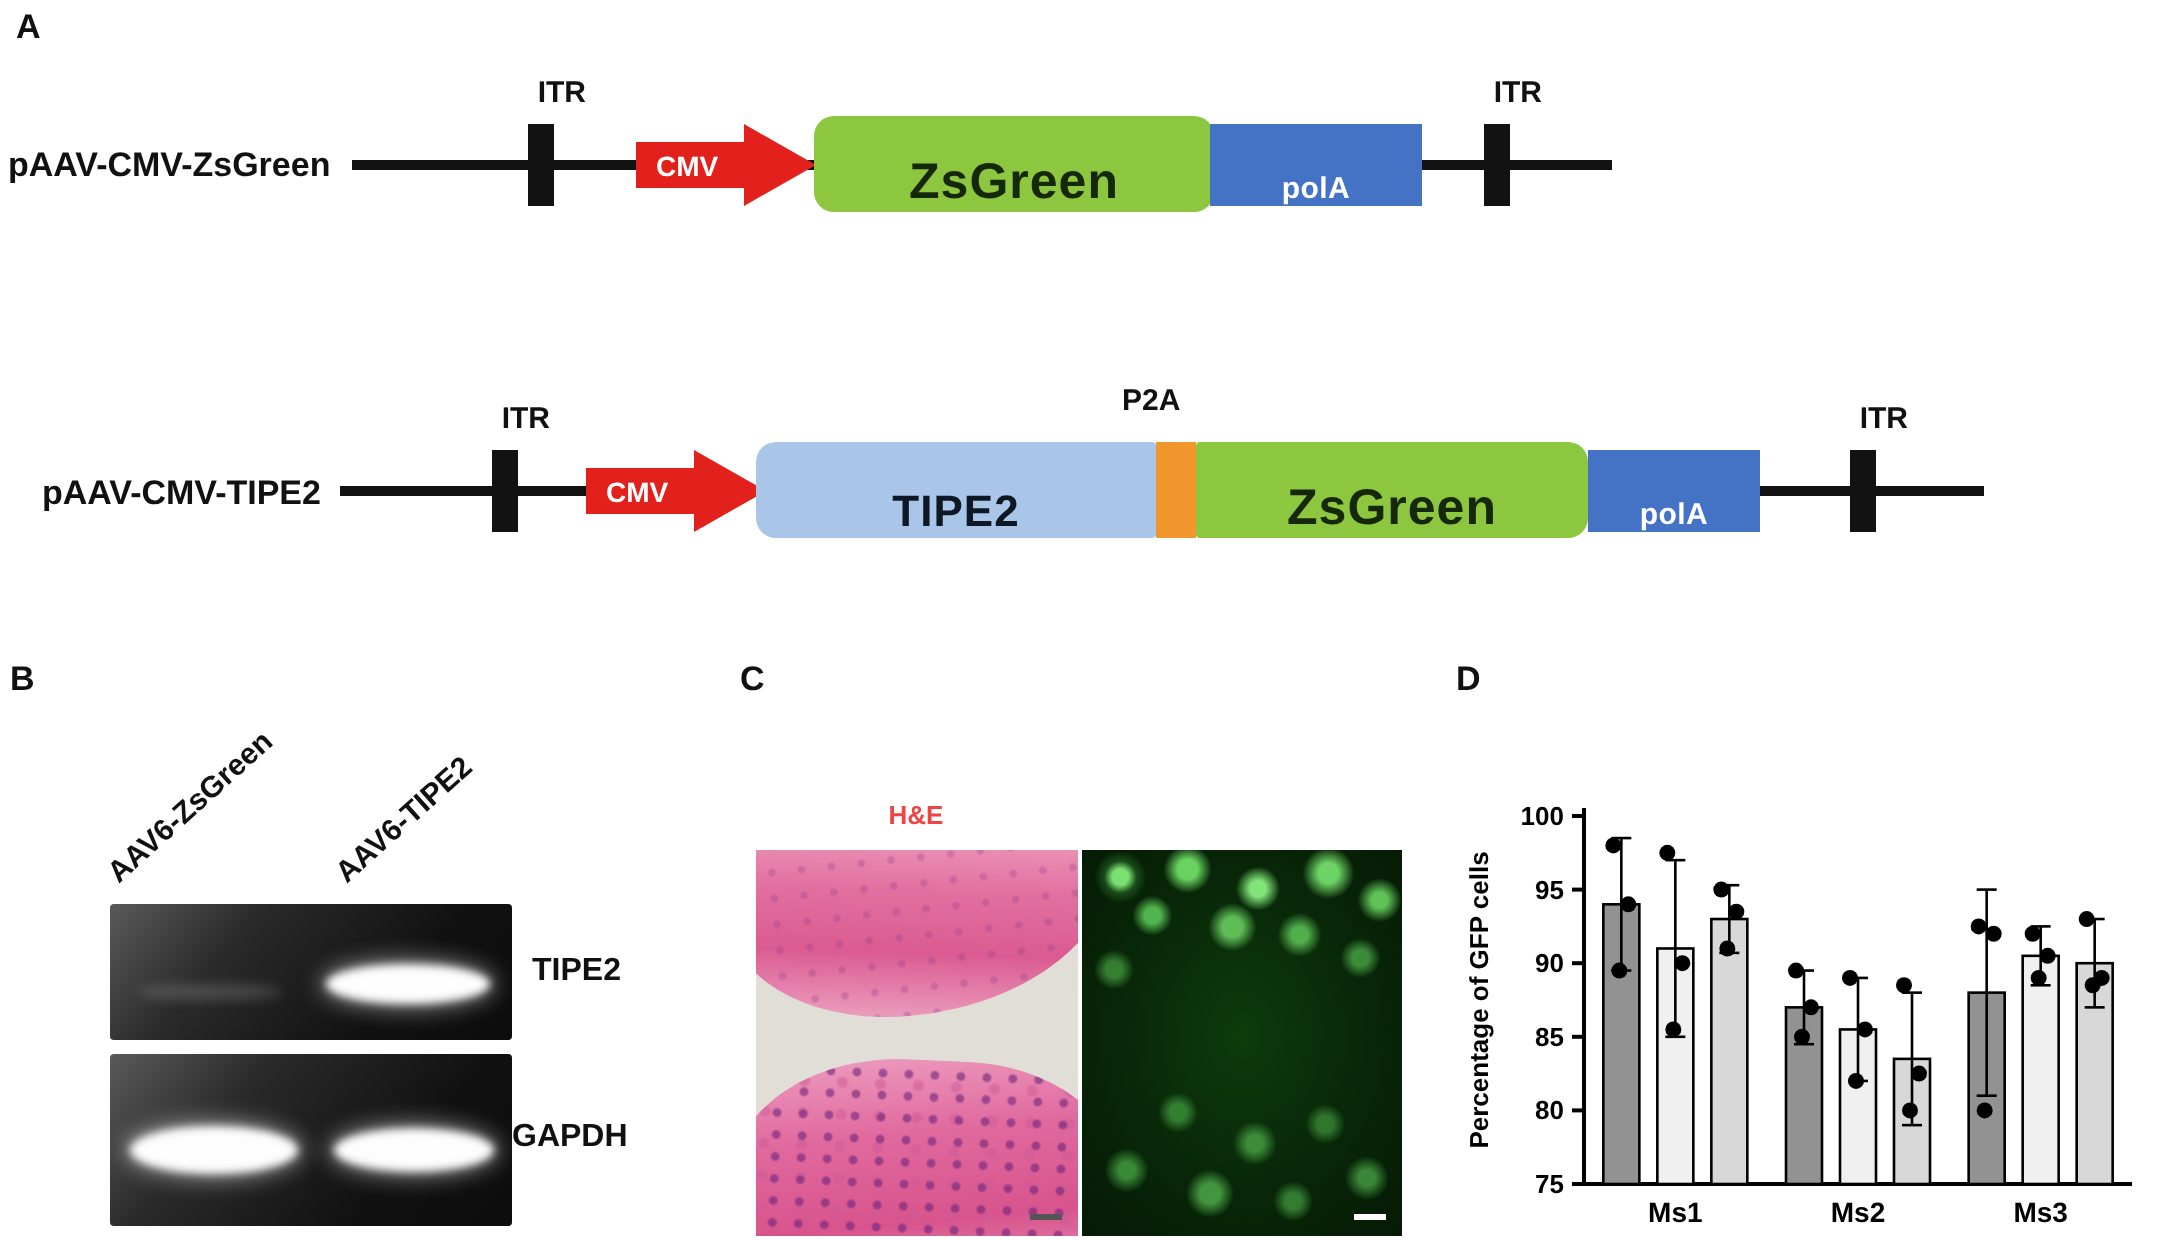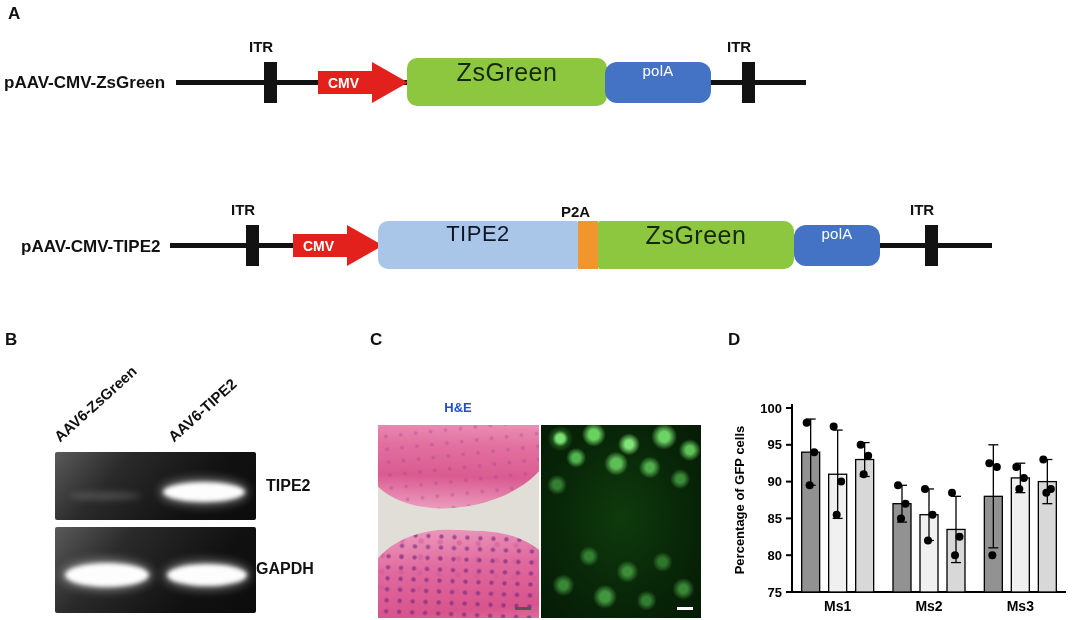--- a/index.html
+++ b/index.html
@@ -6,44 +6,44 @@
   html,body{background:#fff}
   body{font-family:"Liberation Sans",sans-serif;color:#111}
   .fig{position:relative;width:1080px;height:620px;background:#ffffff;overflow:hidden}
 
   .panel-label{position:absolute;font-size:17px;font-weight:bold;color:#111}
 
   
   .construct-name{position:absolute;font-size:17px;font-weight:bold;white-space:nowrap}
   .backbone{position:absolute;height:5px;background:var(--backbone-black,#121212)}
   .itr-bar{position:absolute;width:13px;background:var(--backbone-black,#121212)}
-  .itr-label{position:absolute;font-size:15px;font-weight:bold;text-align:left;width:44px}
+  .itr-label{position:absolute;font-size:15px;font-weight:bold;text-align:right;width:44px}
   .cmv-arrow{position:absolute;background:var(--cmv-red,#e3211c);
     clip-path:polygon(0 22%,60% 22%,60% 0,100% 50%,60% 100%,60% 78%,0 78%);
     display:flex;align-items:center;padding-left:10px;color:#fff;font-weight:bold;font-size:14px}
-  .gene-box{position:absolute;display:flex;align-items:flex-start;justify-content:center;
-    border-radius:10px;font-weight:normal;letter-spacing:.5px}
+  .gene-box{position:absolute;display:flex;align-items:flex-end;justify-content:center;
+    border-radius:10px;font-weight:bold;letter-spacing:.5px}
   .box-zsgreen{background:var(--zsgreen-green,#8dc63f);color:#16280a;font-size:25px}
   .box-tipe2{background:var(--tipe2-blue,#a9c6e9);color:#0e1724;font-size:22px}
-  .box-pola{background:var(--pola-blue,#4472c4);color:#fff;font-size:15px;border-radius:12px;letter-spacing:.2px}
+  .box-pola{background:var(--pola-blue,#4472c4);color:#fff;font-size:15px;border-radius:0;letter-spacing:.2px}
   .p2a-seg{position:absolute;background:var(--p2a-orange,#f0962d)}
   .p2a-label{position:absolute;font-size:15px;font-weight:bold}
 
   
   .lane-label{position:absolute;font-size:15px;font-weight:bold;white-space:nowrap;
     transform:rotate(-42deg);transform-origin:0 100%}
   .gel{position:absolute;background:linear-gradient(130deg,#5a5a5a 0%,#2a2a2a 30%,#111 70%,#0c0c0c 100%);
     border-radius:2px;overflow:hidden}
   .band{position:absolute;background:#fdfdfd;border-radius:50%;filter:blur(2px);
     box-shadow:0 0 10px 3px rgba(255,255,255,.45)}
   .band.faint{background:rgba(170,170,170,.28);box-shadow:none;filter:blur(3px)}
   .gel-row-label{position:absolute;font-size:16px;font-weight:bold}
 
   
-  .micro-label{position:absolute;font-size:13px;font-weight:bold;text-align:center;width:160px;color:#1d4ed8}
+  .micro-label{position:absolute;font-size:13px;font-weight:bold;text-align:center;width:160px;color:#ef4444}
   .micro-label.gfp{color:var(--gfp-label-green,#2ecc2e)}
   .micro-img{position:absolute;overflow:hidden}
   .he-img{background:#e1ded8}
   .he-top{position:absolute;left:-12px;top:-16px;width:192px;height:98px;transform:rotate(-6deg);
     border-radius:4px 10px 55% 45%/4px 10px 70% 55%;
     background:radial-gradient(circle, rgba(150,60,140,.3) 1.4px, transparent 2.4px) 0 0/15px 13px,
       linear-gradient(188deg,#f2b3cd,#e2709f 40%,#da5b91 65%,#ec9dbd 92%)}
   .he-bottom{position:absolute;left:-12px;bottom:-16px;width:192px;height:104px;transform:rotate(2.5deg);
     border-radius:45% 40% 6px 6px/60% 50% 6px 6px;
     background:radial-gradient(circle, rgba(110,35,125,.6) 1.6px, transparent 2.7px) 2px 2px/13px 11px,
@@ -103,21 +103,21 @@
     <div class="construct-name" style="left:21px;top:237px">pAAV-CMV-TIPE2</div>
     <div class="backbone" style="left:170px;top:243px;width:822px"></div>
     <div class="itr-label" style="left:231px;top:201px">ITR</div>
     <div class="itr-bar" style="left:246px;top:225px;height:41px"></div>
     <div class="cmv-arrow" style="left:293px;top:225px;width:90px;height:41px">
       <span>CMV</span>
     </div>
     <div class="gene-box box-tipe2" style="left:378px;top:221px;width:200px;height:48px;border-radius:10px 2px 2px 10px">
       <span>TIPE2</span>
     </div>
-    <div class="p2a-label" style="left:561px;top:203px">P2A</div>
+    <div class="p2a-label" style="left:561px;top:192px">P2A</div>
     <div class="p2a-seg" style="left:578px;top:221px;width:20px;height:48px"></div>
     <div class="gene-box box-zsgreen" style="left:598px;top:221px;width:196px;height:48px;border-radius:2px 10px 10px 2px">
       <span>ZsGreen</span>
     </div>
     <div class="gene-box box-pola" style="left:794px;top:225px;width:86px;height:41px">
       <span>polA</span>
     </div>
     <div class="itr-label" style="left:910px;top:201px">ITR</div>
     <div class="itr-bar" style="left:925px;top:225px;height:41px"></div>
   </div>

